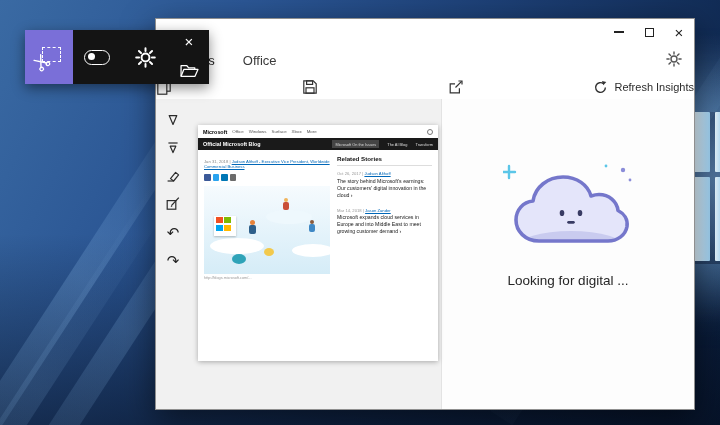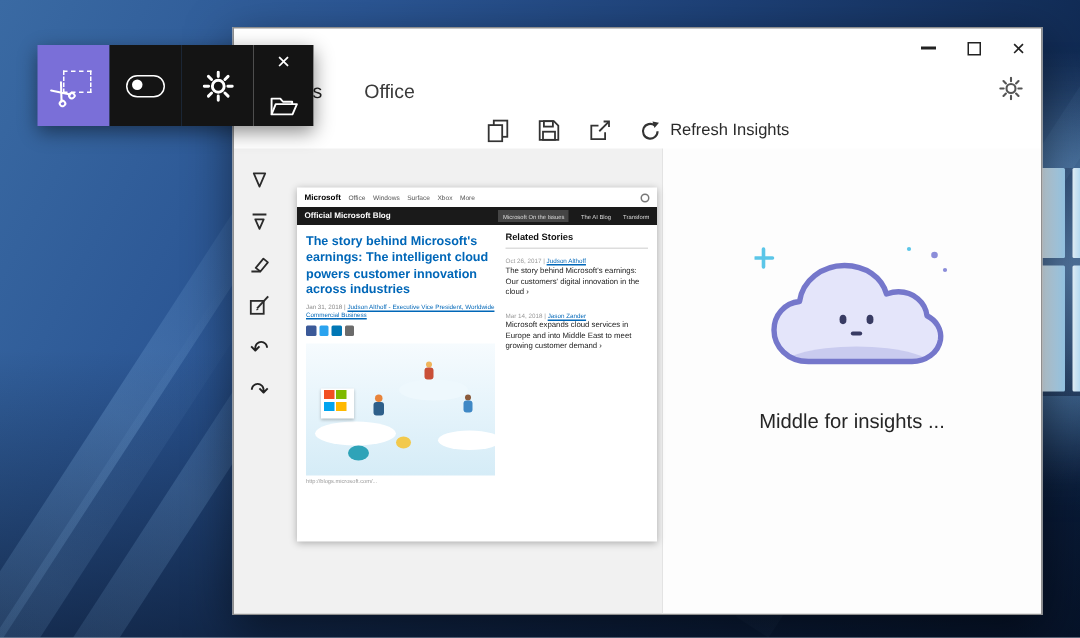--- a/index.html
+++ b/index.html
@@ -31,21 +31,21 @@
   .titlebar{height:26px;display:flex;justify-content:flex-end;align-items:stretch;}
   .win-controls{display:flex;}
   .win-btn{width:30px;display:flex;align-items:center;justify-content:center;border:none;background:none;padding:0;cursor:default;}
   .min-glyph{display:block;width:10px;height:1.4px;background:#222;}
   .max-glyph{display:block;width:9px;height:9px;border:1.3px solid #222;box-sizing:border-box;}
   .close-glyph{font-size:15px;color:#222;line-height:1;font-weight:400;}
   .tab-bar{height:30px;display:flex;align-items:center;padding:0 14px;gap:28px;position:relative;}
   .tab{font-size:13px;color:#1f1f1f;background:none;border:none;padding:0;}
   .tab.dim{color:#3a3a3a;}
   .gear-btn{position:absolute;right:12px;top:6px;background:none;border:none;padding:0;}
-  .action-bar{height:24px;display:flex;align-items:center;justify-content:center;gap:18px;}
+  .action-bar{height:24px;display:flex;align-items:center;justify-content:space-between;gap:18px;}
   .act-btn{background:none;border:none;padding:0;display:flex;align-items:center;gap:6px;}
   .act-label{font-size:11px;color:#2b2b2b;}
   .content{height:310px;display:flex;}
   .canvas-area{width:285px;background:#f1f1f1;position:relative;}
   .insights-panel{flex:1;background:#fdfdfd;border-left:1px solid #e3e3e3;
     display:flex;flex-direction:column;align-items:center;padding-top:62px;box-sizing:border-box;}
   
   .tool-strip{position:absolute;left:0;top:12px;width:34px;display:flex;flex-direction:column;align-items:center;gap:10px;}
   .tool-btn{width:22px;height:18px;background:none;border:none;padding:0;display:flex;align-items:center;justify-content:center;}
   .tool-btn svg{display:block;}
@@ -225,21 +225,20 @@
           <span class="snip-search"></span>
         </div>
         <div class="blog-bar">
           <span class="blog-title">Official Microsoft Blog</span>
           <span class="blog-item active">Microsoft On the Issues</span>
           <span class="blog-item">The AI Blog</span>
           <span class="blog-item">Transform</span>
         </div>
         <div class="snip-body">
           <div class="col-article">
-            <div class="headline">The story behind Microsoft's earnings: The intelligent cloud powers customer innovation across industries</div>
             <div class="byline">
               <span>Jan 31, 2018 |</span>
               <span class="author">Judson Althoff - Executive Vice President, Worldwide Commercial Business</span>
             </div>
             <div class="social">
               <span class="soc fb"></span>
               <span class="soc tw"></span>
               <span class="soc li"></span>
               <span class="soc ml"></span>
             </div>
@@ -298,21 +297,21 @@
         </g>
         <path d="M36,80 C22,80 13,70 13,59 C13,49 20,41 30,40 C32,26 45,16 60,16 C74,16 85,24 88,35 C91,34 93,33.5 96,33.5 C106,33.5 114,40.5 115,49.5 C121,52.5 125,58.5 124,65.5 C122.5,74.5 114,80 105,80 Z" fill="none" stroke="#7577cb" stroke-width="3.6" stroke-linejoin="round"></path>
         <ellipse cx="59" cy="52" rx="2.3" ry="3.1" fill="#383b63"></ellipse>
         <ellipse cx="77" cy="52" rx="2.3" ry="3.1" fill="#383b63"></ellipse>
         <rect x="64.2" y="60" width="7.6" height="2.7" rx="1.35" fill="#383b63"></rect>
         <path d="M6,5 V17 M0.5,11 H12" stroke="#5bc6e8" stroke-width="2.4" stroke-linecap="round"></path>
         <circle cx="120" cy="9" r="2.2" fill="#8b8dd9"></circle>
         <circle cx="127" cy="19" r="1.4" fill="#8b8dd9"></circle>
         <circle cx="103" cy="5" r="1.4" fill="#5bc6e8"></circle>
       </svg>
-      <div class="status-text">Middle for insights ...</div>
+      <div class="status-text">Looking for digital ...</div>
     </div>
 
   </div>
 </div>
 
 <div class="snip-toolbar">
   <button class="tb-btn capture">
     <span class="snip-region">
       <span class="dash-box"></span>
       <svg width="13" height="15" viewBox="0 0 12 14">

